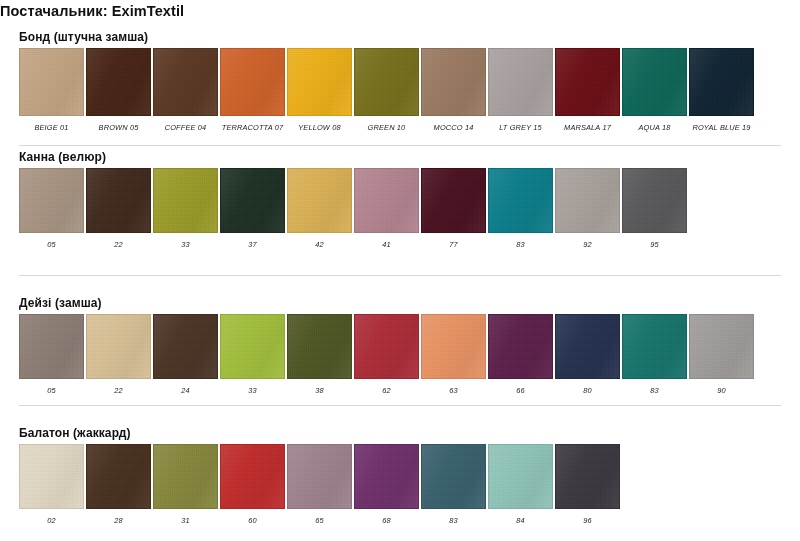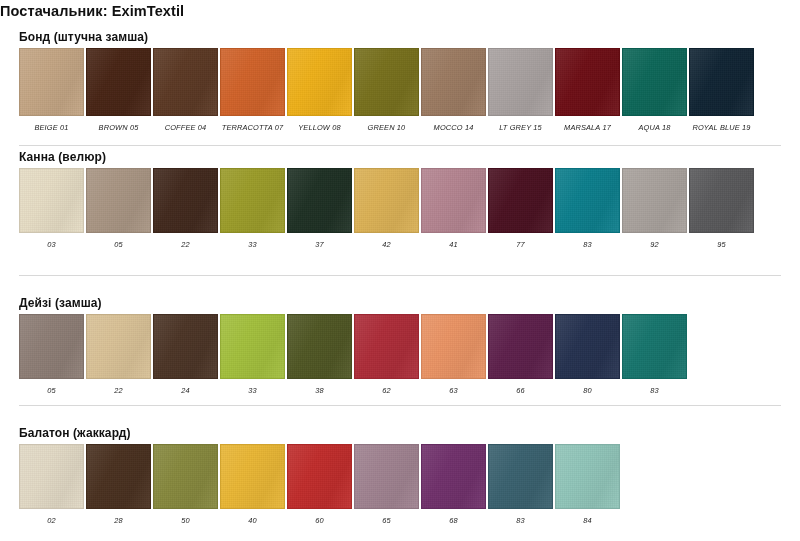--- a/index.html
+++ b/index.html
@@ -172,24 +172,20 @@
           <div class="swatch-label">ROYAL BLUE 19</div>
         </div>
       </div>
   </div>
   <div class="divider divider-1" style="background: rgb(216, 216, 216);"></div>
 
   <div class="section section-2">
     <div class="section-title">Канна (велюр)</div>
     <div class="swatch-row">
         <div class="swatch-cell">
-          <div class="swatch-chip" style="background-color: rgb(230, 220, 196);"></div>
-          <div class="swatch-label">03</div>
-        </div>
-        <div class="swatch-cell">
           <div class="swatch-chip" style="background-color: rgb(169, 149, 131);"></div>
           <div class="swatch-label">05</div>
         </div>
         <div class="swatch-cell">
           <div class="swatch-chip" style="background-color: rgb(65, 41, 29);"></div>
           <div class="swatch-label">22</div>
         </div>
         <div class="swatch-cell">
           <div class="swatch-chip" style="background-color: rgb(155, 156, 41);"></div>
           <div class="swatch-label">33</div>
@@ -262,42 +258,42 @@
           <div class="swatch-label">66</div>
         </div>
         <div class="swatch-cell">
           <div class="swatch-chip" style="background-color: rgb(37, 49, 79);"></div>
           <div class="swatch-label">80</div>
         </div>
         <div class="swatch-cell">
           <div class="swatch-chip" style="background-color: rgb(22, 117, 109);"></div>
           <div class="swatch-label">83</div>
         </div>
+        <div class="swatch-cell">
+          <div class="swatch-chip" style="background-color: rgb(160, 157, 155);"></div>
+          <div class="swatch-label">90</div>
+        </div>
       </div>
   </div>
   <div class="divider divider-3" style="background: rgb(216, 216, 216);"></div>
 
   <div class="section section-4">
     <div class="section-title">Балатон (жаккард)</div>
     <div class="swatch-row">
         <div class="swatch-cell">
           <div class="swatch-chip" style="background-color: rgb(226, 217, 197);"></div>
           <div class="swatch-label">02</div>
         </div>
         <div class="swatch-cell">
           <div class="swatch-chip" style="background-color: rgb(73, 48, 31);"></div>
           <div class="swatch-label">28</div>
         </div>
         <div class="swatch-cell">
           <div class="swatch-chip" style="background-color: rgb(134, 136, 61);"></div>
-          <div class="swatch-label">50</div>
-        </div>
-        <div class="swatch-cell">
-          <div class="swatch-chip" style="background-color: rgb(233, 182, 52);"></div>
-          <div class="swatch-label">40</div>
+          <div class="swatch-label">31</div>
         </div>
         <div class="swatch-cell">
           <div class="swatch-chip" style="background-color: rgb(192, 44, 43);"></div>
           <div class="swatch-label">60</div>
         </div>
         <div class="swatch-cell">
           <div class="swatch-chip" style="background-color: rgb(160, 130, 144);"></div>
           <div class="swatch-label">65</div>
         </div>
         <div class="swatch-cell">
@@ -305,16 +301,20 @@
           <div class="swatch-label">68</div>
         </div>
         <div class="swatch-cell">
           <div class="swatch-chip" style="background-color: rgb(57, 97, 111);"></div>
           <div class="swatch-label">83</div>
         </div>
         <div class="swatch-cell">
           <div class="swatch-chip" style="background-color: rgb(144, 197, 185);"></div>
           <div class="swatch-label">84</div>
         </div>
+        <div class="swatch-cell">
+          <div class="swatch-chip" style="background-color: rgb(61, 55, 64);"></div>
+          <div class="swatch-label">96</div>
+        </div>
       </div>
   </div>
 
 </div>
 
 </body></html>

